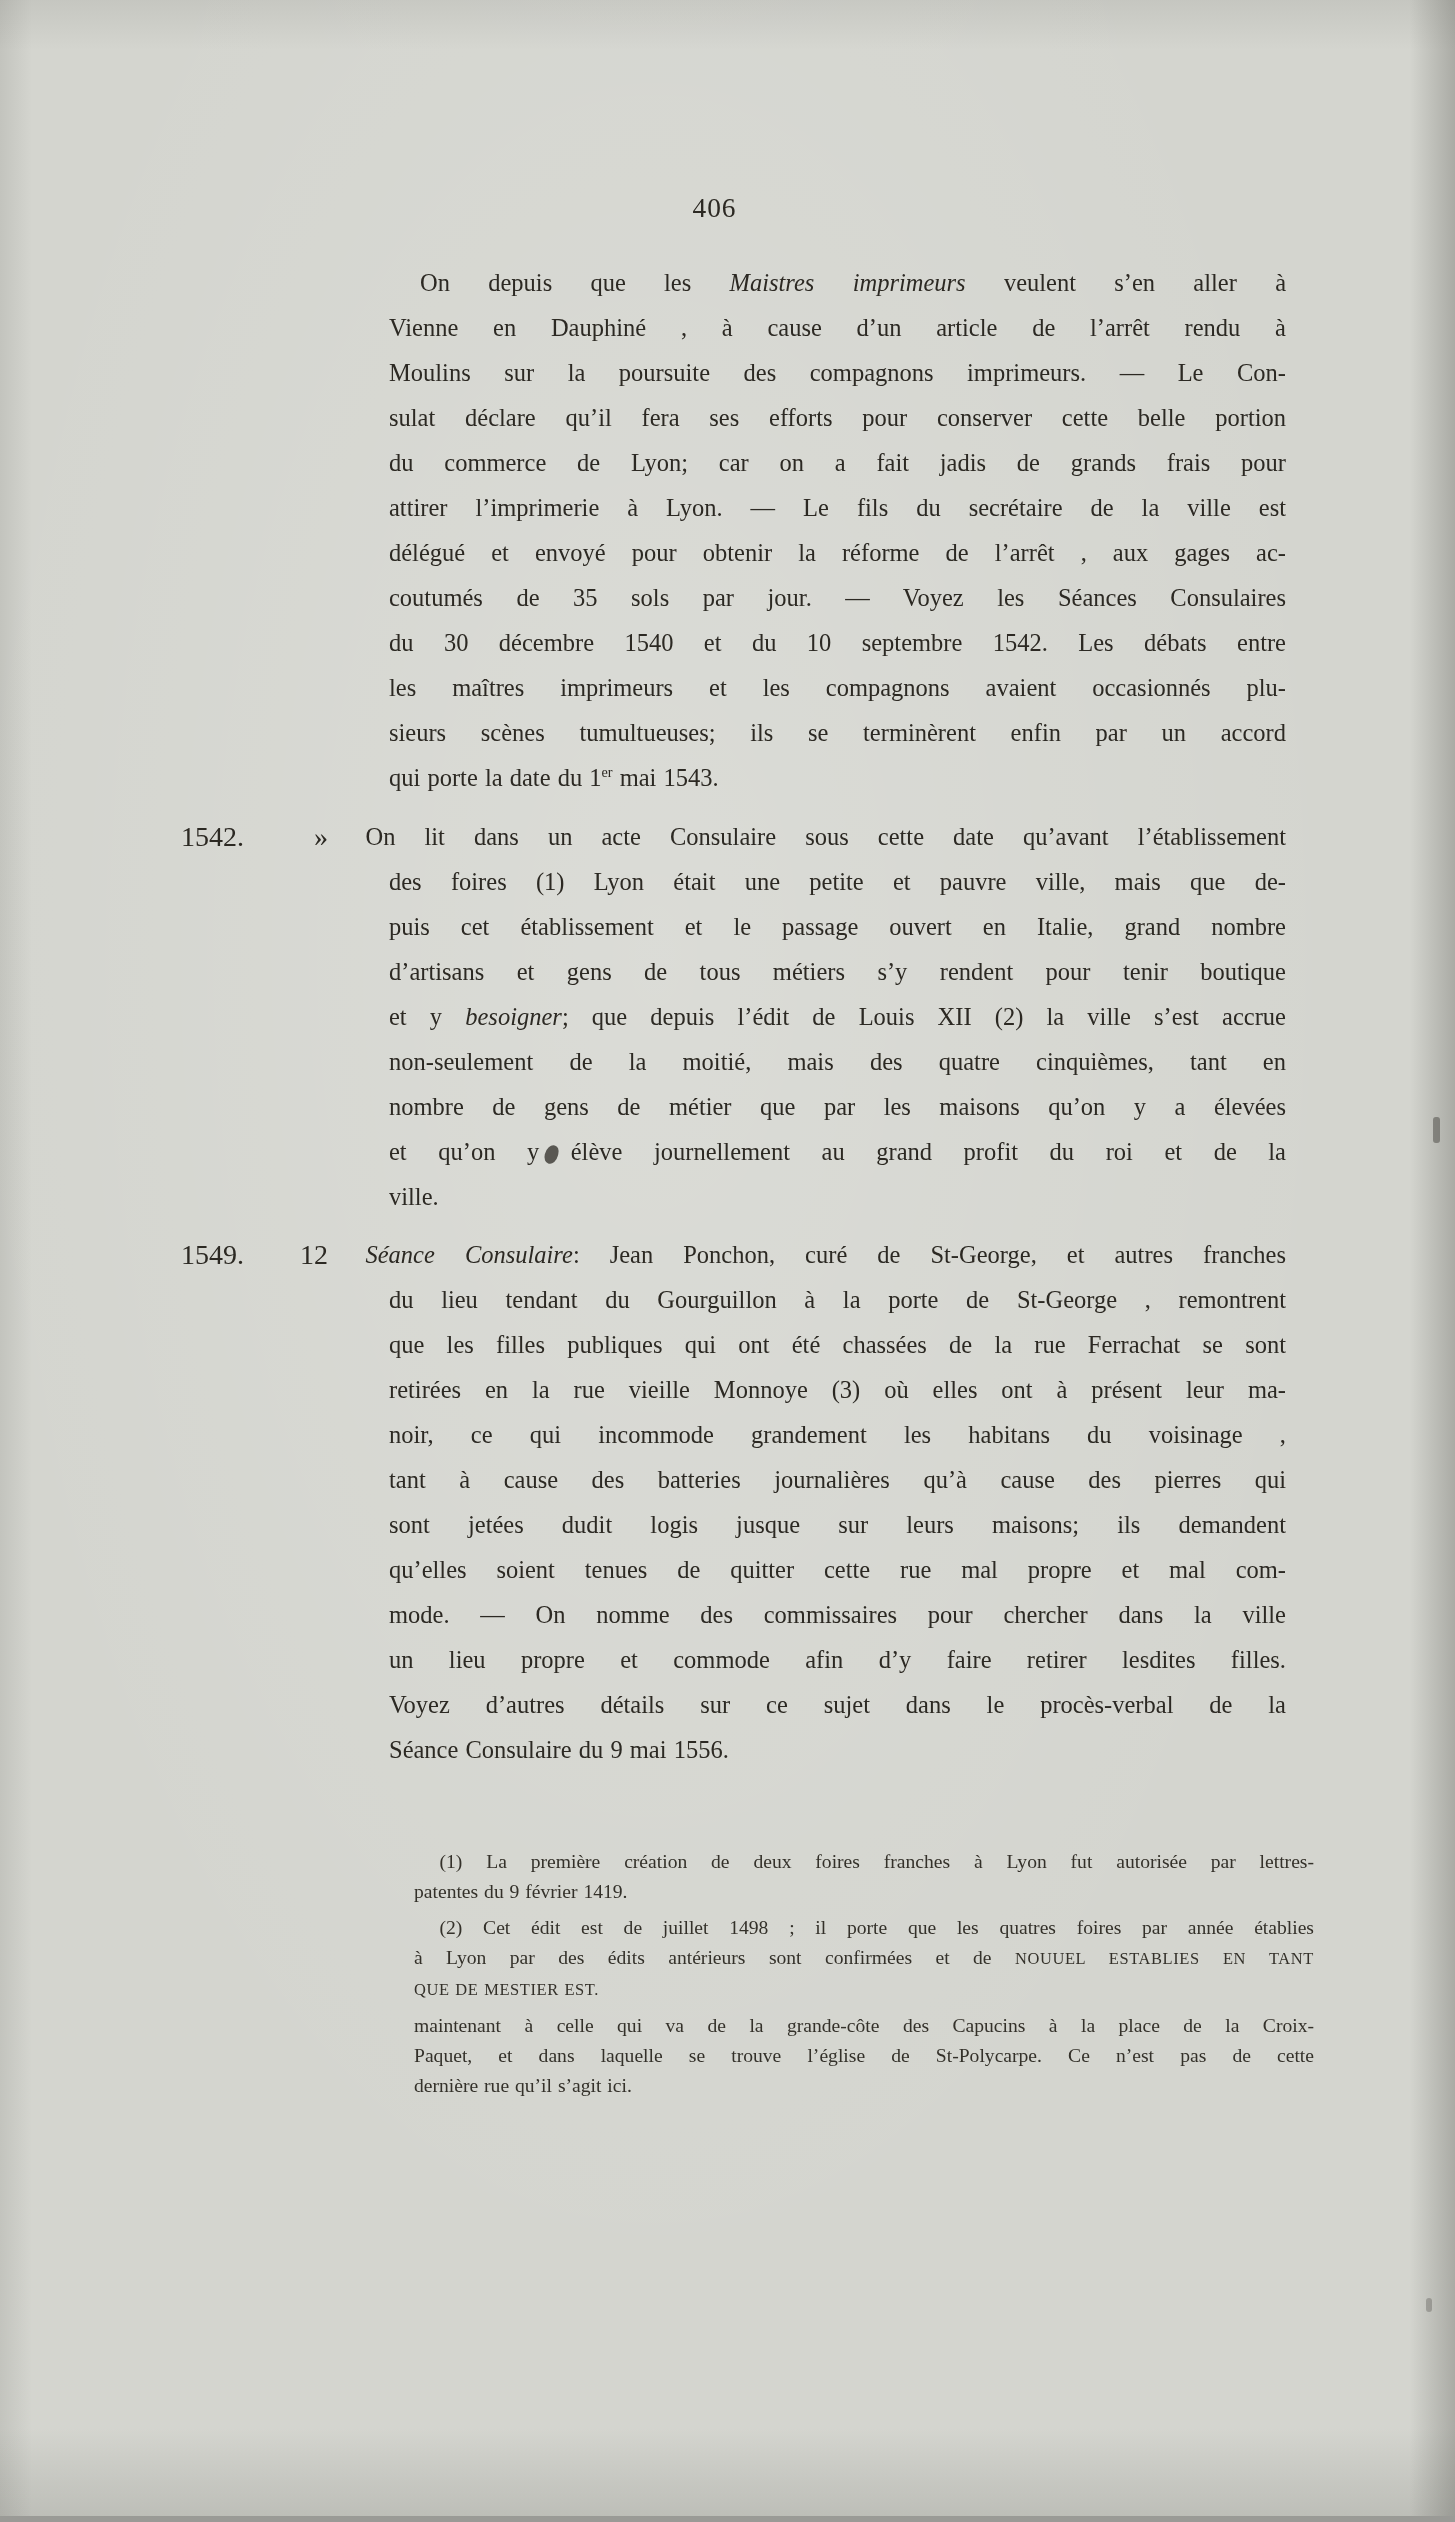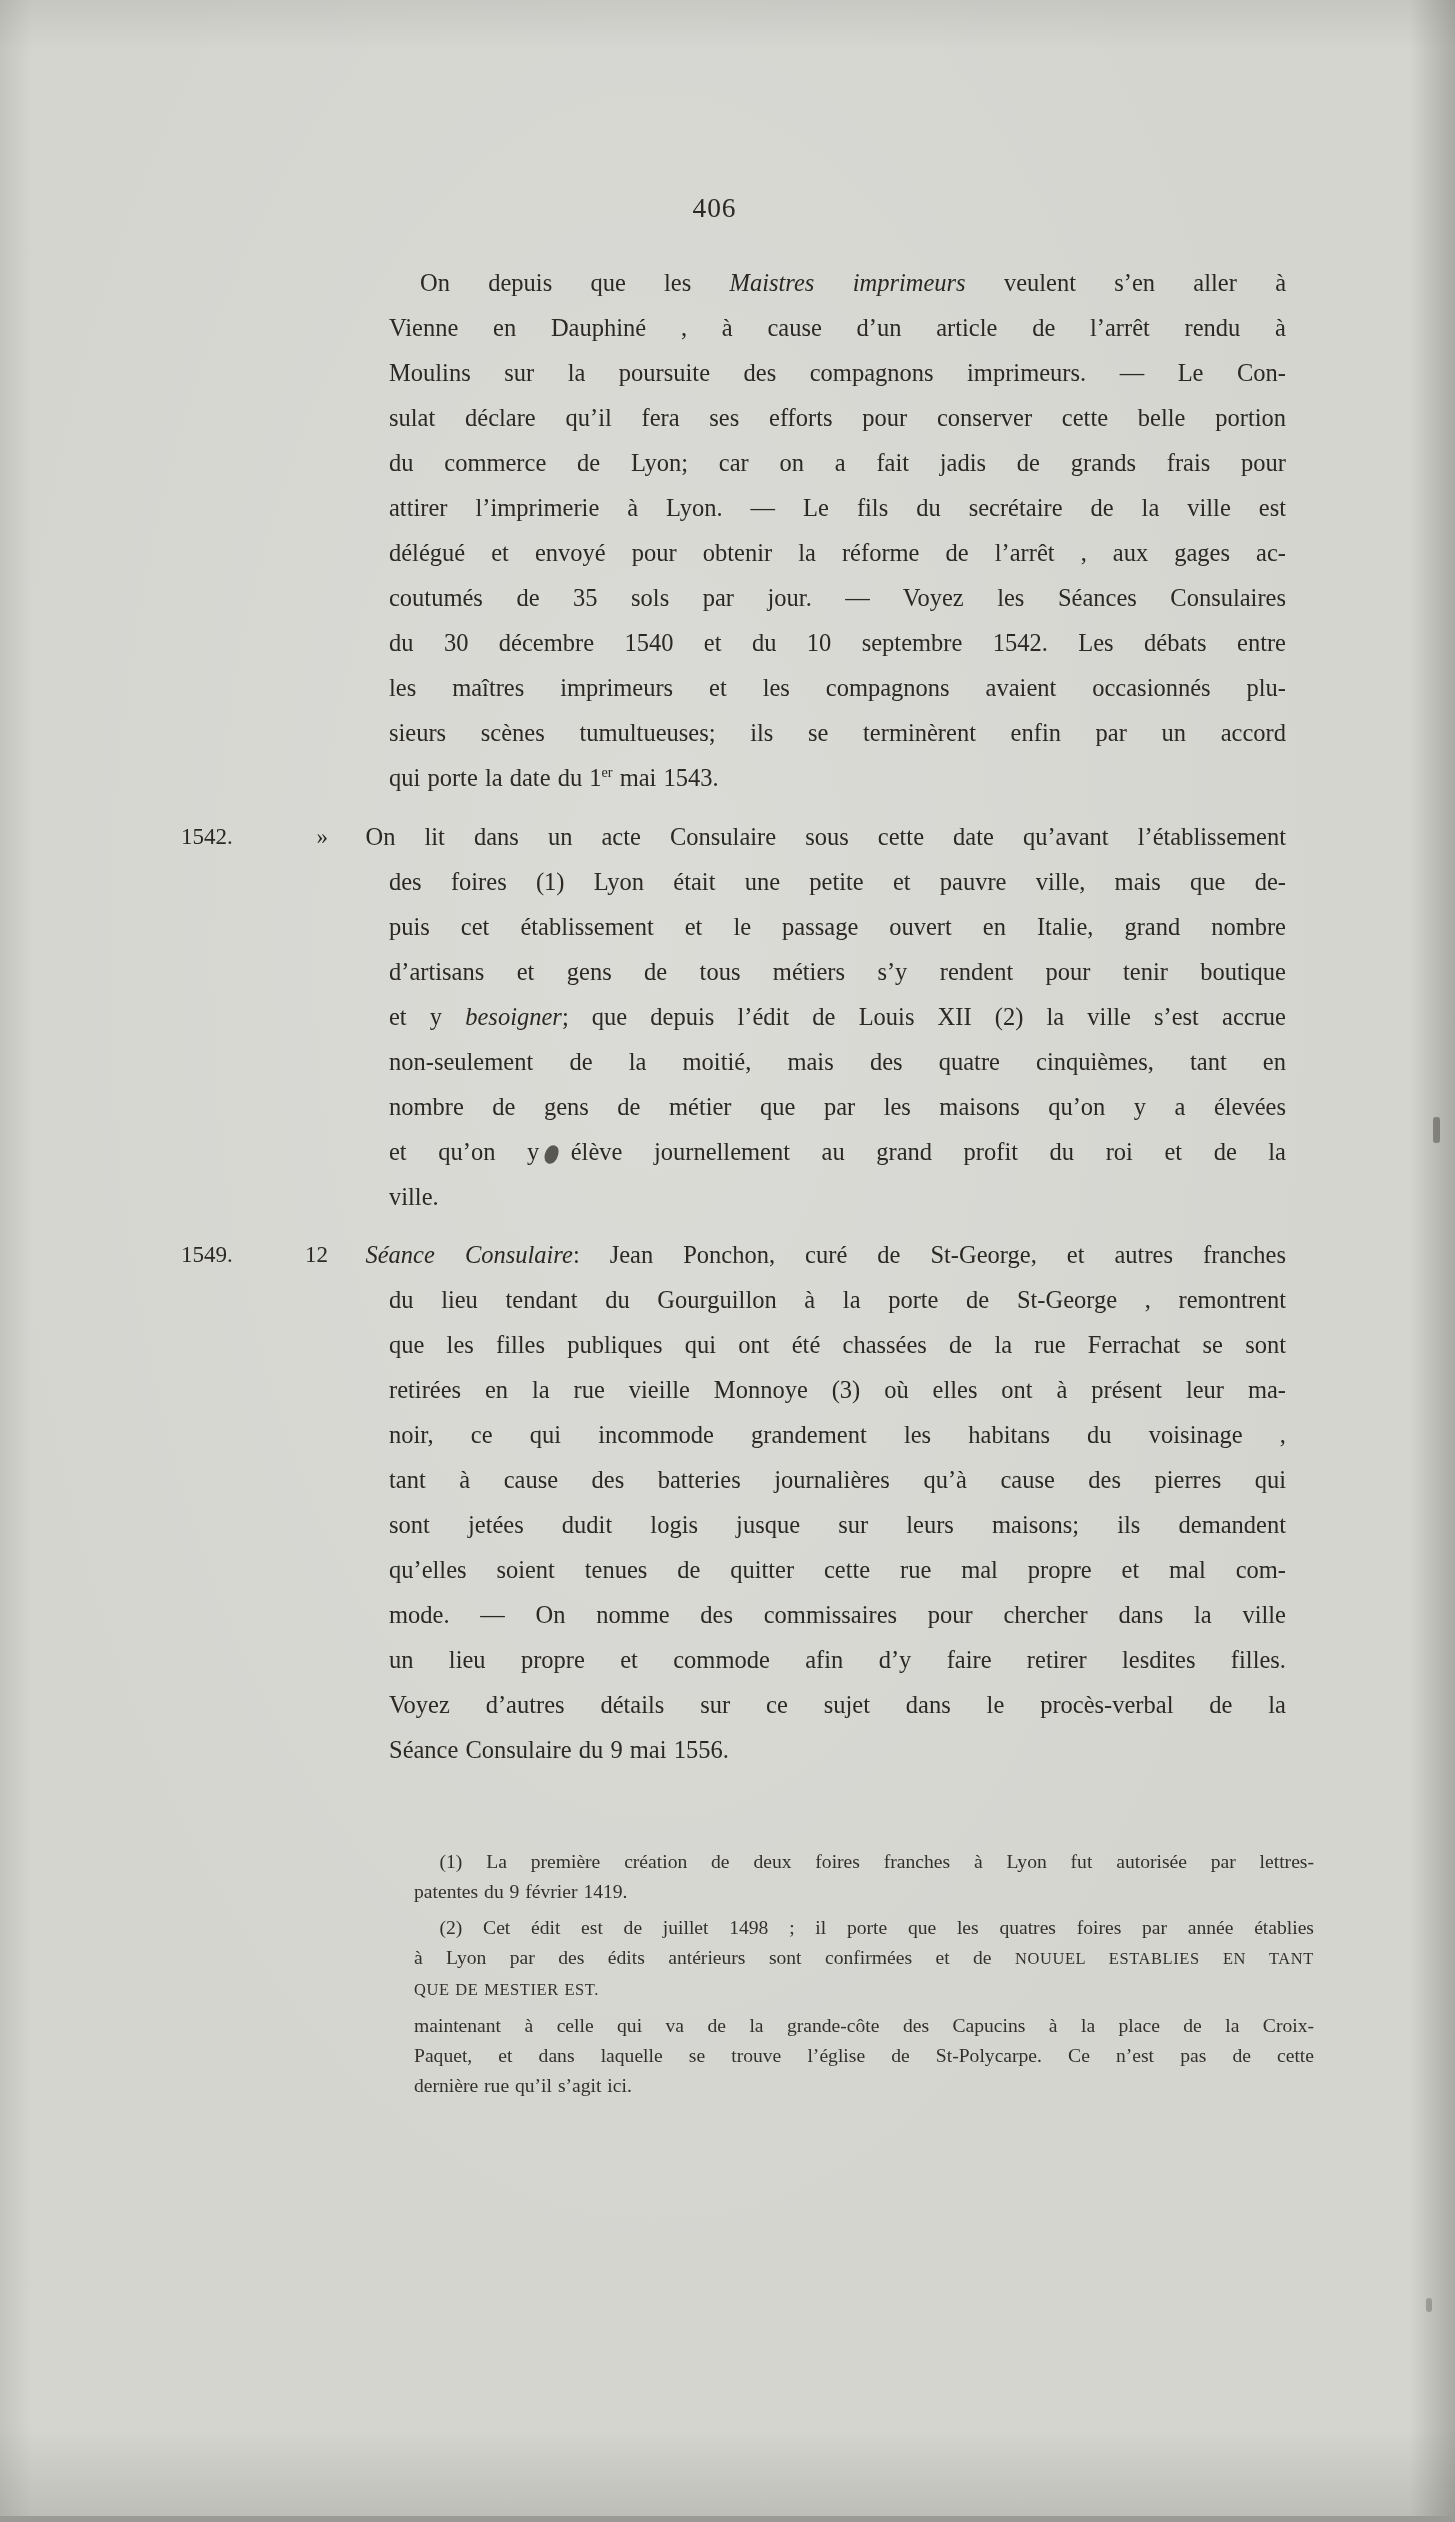--- a/index.html
+++ b/index.html
@@ -54,21 +54,21 @@
   .line.indent { text-indent: 31px; }
   .line.outdent { margin-left: -23.5px; }
 
   .margin-label {
     position: absolute;
     left: -208px;
     top: 0;
     width: 147px;
     display: flex;
     justify-content: space-between;
-    font-size: 23px;
+    font-size: 28px;
     line-height: 45px;
   }
 
   .it  { font-style: italic; }
   .sup { vertical-align: super; font-size: 0.58em; line-height: 0; }
   .sc  { font-size: 0.84em; letter-spacing: 0.6px; }
 
   .footnotes {
     position: absolute;
     left: 414px;

